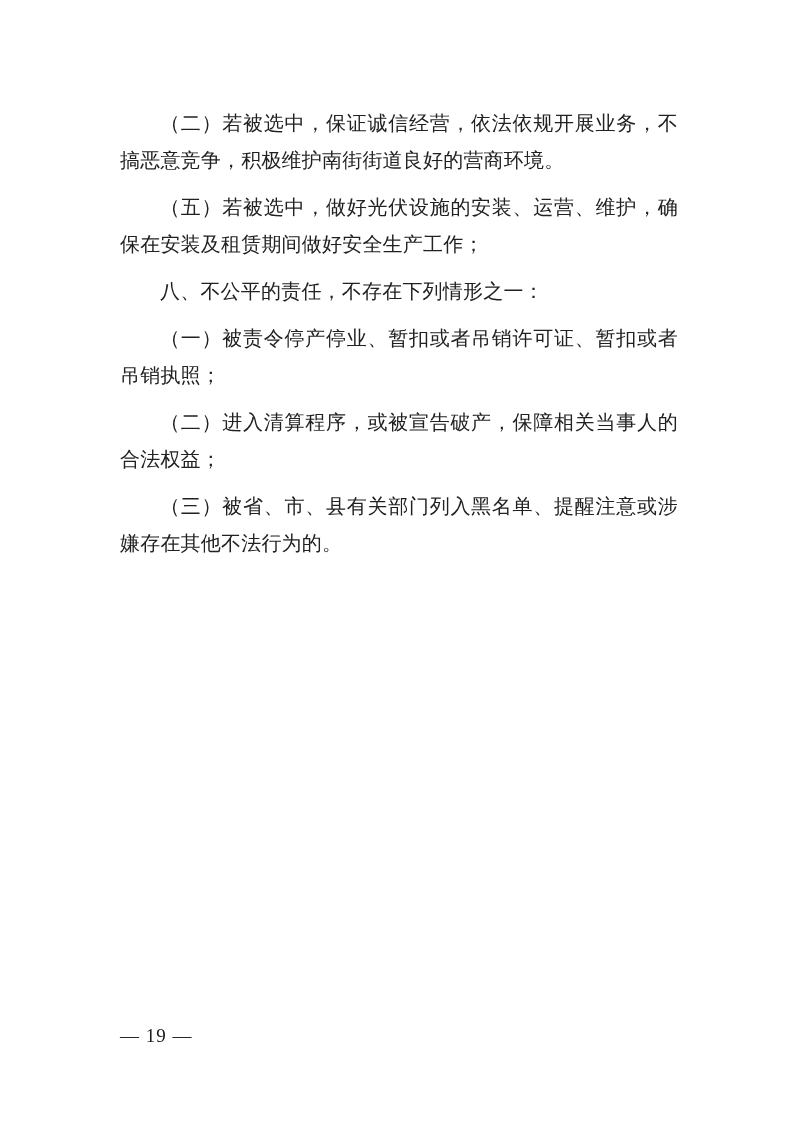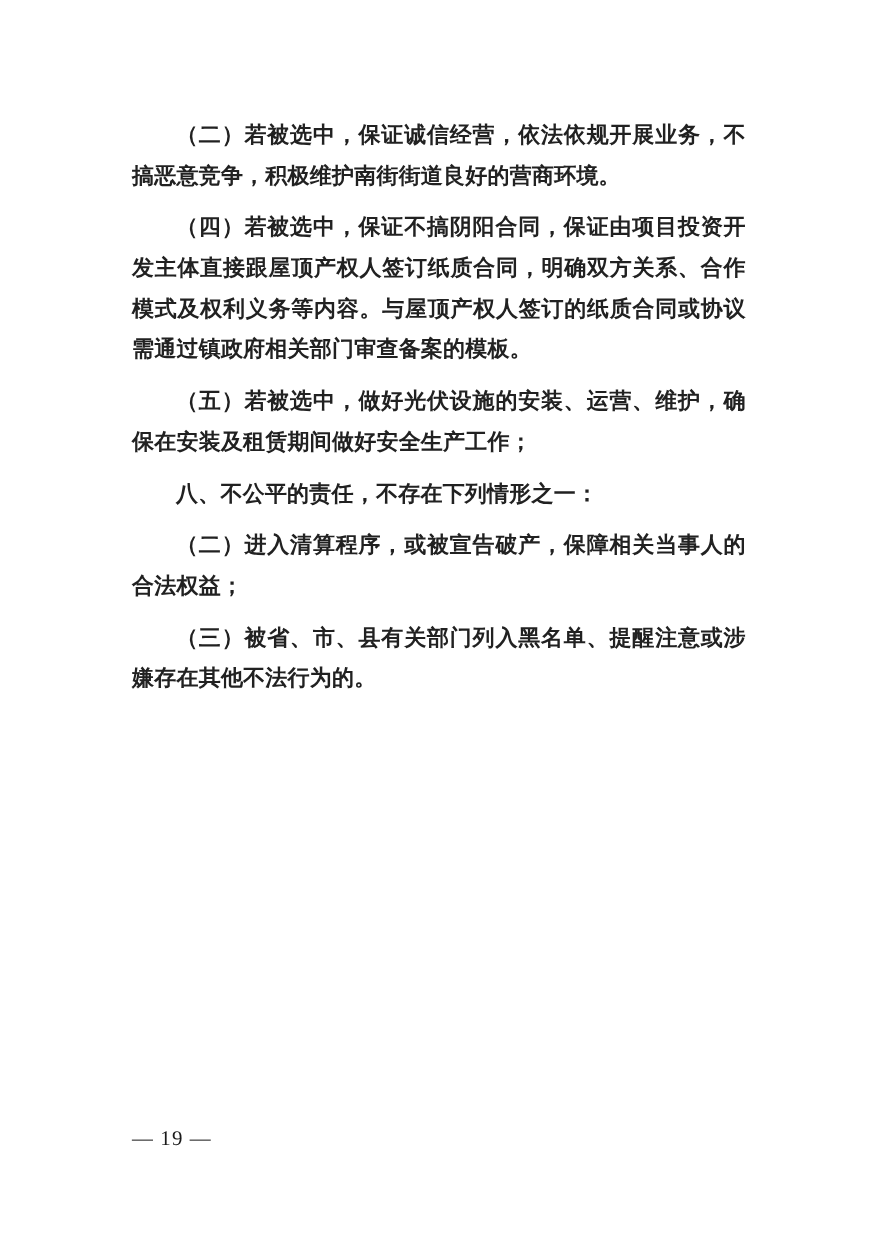--- a/index.html
+++ b/index.html
@@ -14,21 +14,20 @@
     background: #ffffff;
     overflow: hidden;
     font-family: "Liberation Serif", "DejaVu Serif", serif;
     color: #212121;
   }
   .content {
     position: absolute;
     left: 120px;
     top: 95px;
     width: 558px;
-    font-weight: bold;
   }
   .para {
     margin: 10px 0 0 0;
     font-size: 20px;
     line-height: 37px;
     text-align: justify;
     text-indent: 2em;
     letter-spacing: 0.2px;
   }
   .blank {
@@ -49,27 +48,27 @@
 </style>
 </head>
 <body>
 
 <div class="page">
   <div class="content">
 
     <p class="para">（二）若被选中，保证诚信经营，依法依规开展业务，不搞恶意竞争，积极维护南街街道良好的营商环境。</p>
 
 
-    <p class="para">（四）若被选中，保证不搞阴阳合同，保证由项目投资开发主体直接跟屋顶产权人签订纸质合同，明确双方关系、合作模式及权利义务等内容。与屋顶产权人签订的纸质合同或协议需通过镇政府相关部门审查备案的模板。</p>
 
     <p class="para">（五）若被选中，做好光伏设施的安装、运营、维护，确保在安装及租赁期间做好安全生产工作；</p>
 
 
     <p class="para">八、不公平的责任，不存在下列情形之一：</p>
 
+    <p class="para">（一）被责令停产停业、暂扣或者吊销许可证、暂扣或者吊销执照；</p>
 
     <p class="para">（二）进入清算程序，或被宣告破产，保障相关当事人的合法权益；</p>
 
     <p class="para">（三）被省、市、县有关部门列入黑名单、提醒注意或涉嫌存在其他不法行为的。</p>
 
   </div>
 
   <div class="footer">— 19 —</div>
 </div>
 

